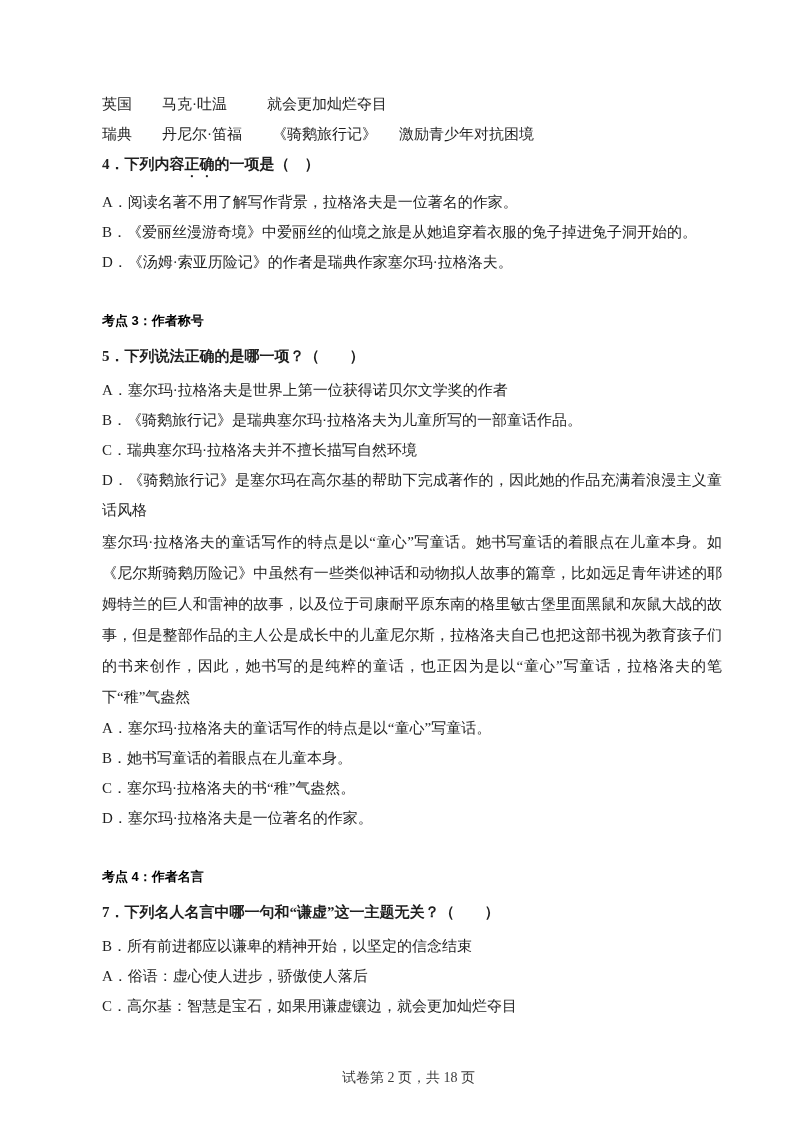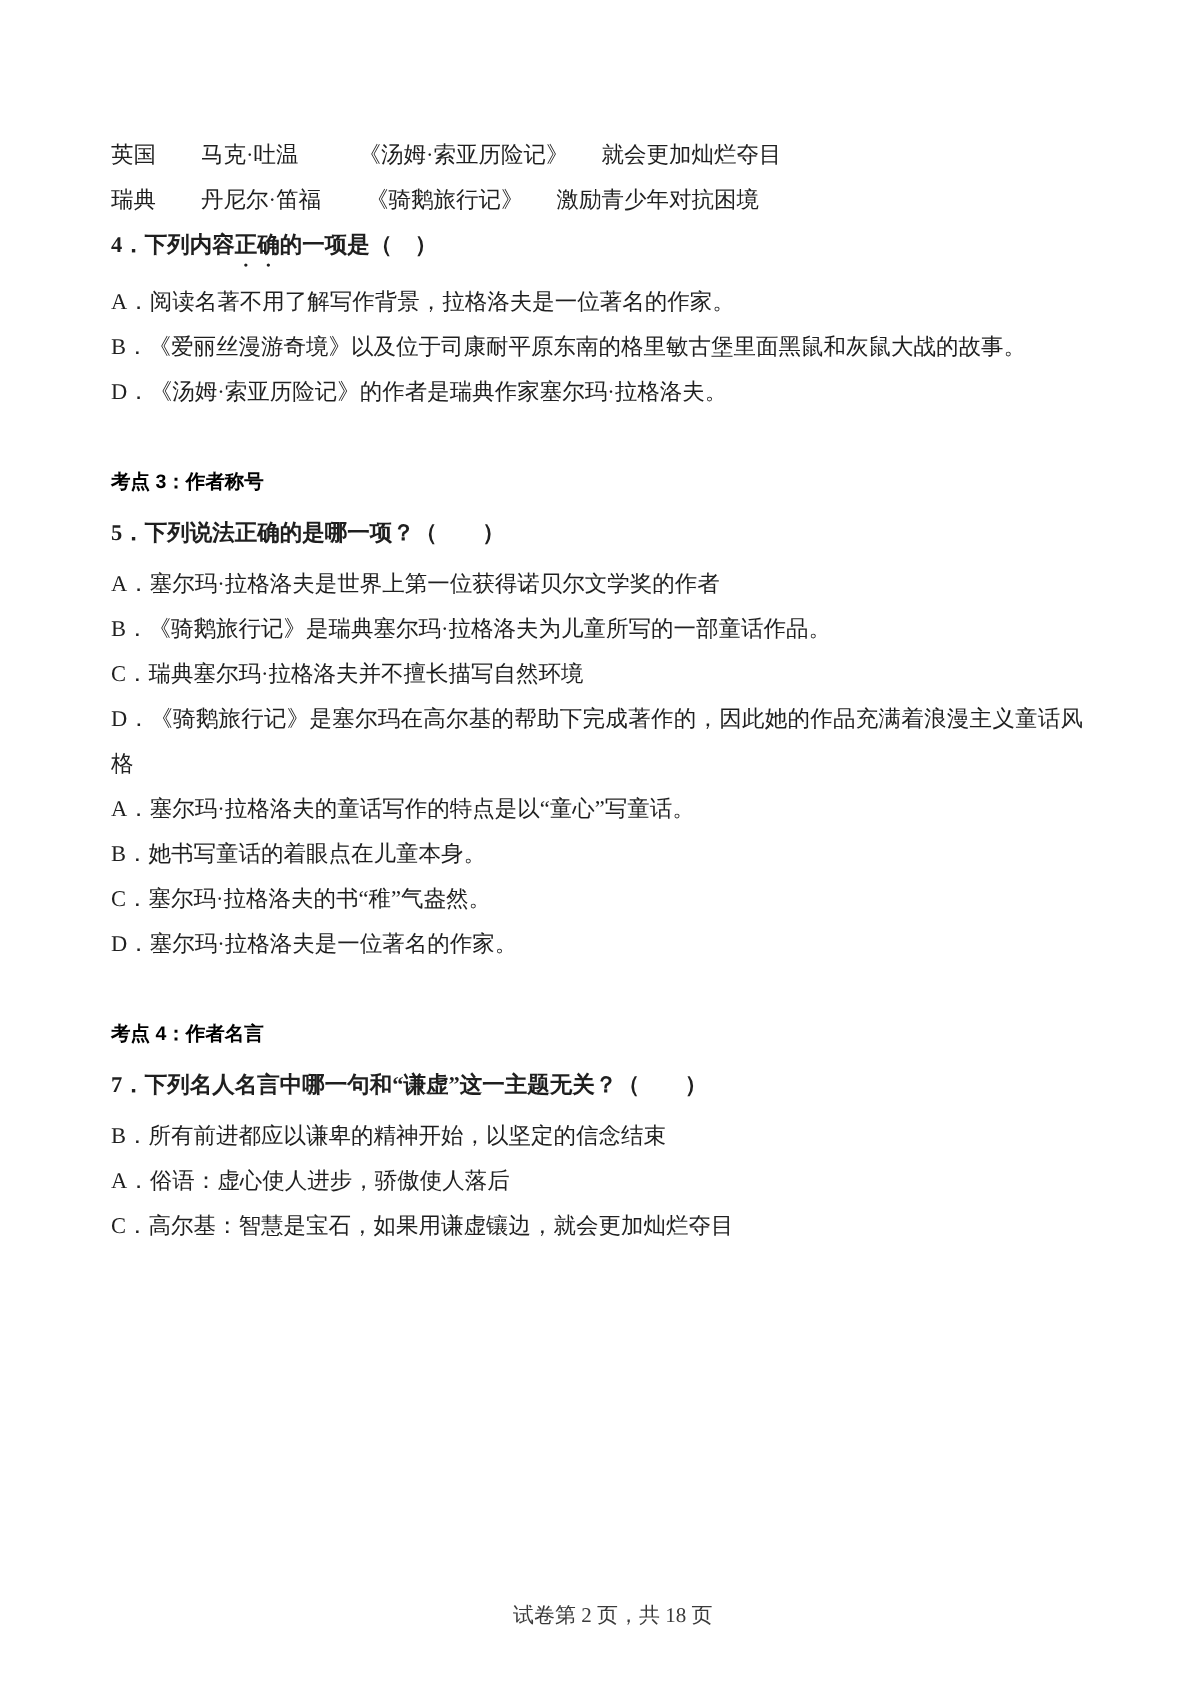--- a/index.html
+++ b/index.html
@@ -11,21 +11,21 @@
     position: relative;
     width: 793px;
     height: 1122px;
     background: #ffffff;
     overflow: hidden;
     font-family: "Liberation Serif", "DejaVu Serif", serif;
     color: #1f1f1f;
   }
   .content {
     box-sizing: border-box;
-    padding: 89px 71px 0 74px;
+    padding: 89px 71px 0 102px;
     font-size: 15px;
   }
   .intro-row { display: flex; line-height: 30px; }
   .intro-row .c0 { width: 30px; margin-right: 30px; flex: none; }
   .intro-row .c1 { margin-right: 30px; flex: none; min-width: 75px; }
   .intro-row .c2 { margin-right: 22px; flex: none; }
   .intro-row .c3 { flex: none; }
   .stem { line-height: 30px; font-weight: bold; }
   .options { margin: 0; }
   .options.gap-top { margin-top: 6px; }
@@ -66,54 +66,54 @@
 </style>
 </head>
 <body>
 
 <div class="page">
   <div class="content">
 
     <div class="intro-row">
       <span class="c0">英国</span>
       <span class="c1">马克·吐温</span>
-      <span class="c2">《汤姆·索亚历险记》</span>
       <span class="c3">就会更加灿烂夺目</span>
     </div>
     <div class="intro-row">
       <span class="c0">瑞典</span>
       <span class="c1">丹尼尔·笛福</span>
       <span class="c2">《骑鹅旅行记》</span>
       <span class="c3">激励青少年对抗困境</span>
     </div>
 
     <div class="q-block">
       <div class="stem">
         <span>4．下列内容</span><span class="emph">正确</span><span>的一项是（　）</span>
       </div>
       <div class="options gap-top">
         <div class="opt">A．阅读名著不用了解写作背景，拉格洛夫是一位著名的作家。</div>
-        <div class="opt">B．《爱丽丝漫游奇境》以及位于司康耐平原东南的格里敏古堡里面黑鼠和灰鼠大战的故事。</div>
+        <div class="opt">B．《爱丽丝漫游奇境》中爱丽丝的仙境之旅是从她追穿着衣服的兔子掉进兔子洞开始的。</div>
         <div class="opt">D．《汤姆·索亚历险记》的作者是瑞典作家塞尔玛·拉格洛夫。</div>
       </div>
     </div>
 
     <div class="section-heading">考点 3：作者称号</div>
 
     <div class="q-block">
       <div class="stem q5-stem">5．下列说法正确的是哪一项？（　　）</div>
       <div class="options">
         <div class="opt">A．塞尔玛·拉格洛夫是世界上第一位获得诺贝尔文学奖的作者</div>
         <div class="opt">B．《骑鹅旅行记》是瑞典塞尔玛·拉格洛夫为儿童所写的一部童话作品。</div>
         <div class="opt">C．瑞典塞尔玛·拉格洛夫并不擅长描写自然环境</div>
         <div class="opt">D．《骑鹅旅行记》是塞尔玛在高尔基的帮助下完成著作的，因此她的作品充满着浪漫主义童话风格</div>
       </div>
     </div>
 
     <div class="q-block">
+      <div class="passage">塞尔玛·拉格洛夫的童话写作的特点是以“童心”写童话。她书写童话的着眼点在儿童本身。如《尼尔斯骑鹅历险记》中虽然有一些类似神话和动物拟人故事的篇章，比如远足青年讲述的耶姆特兰的巨人和雷神的故事，以及位于司康耐平原东南的格里敏古堡里面黑鼠和灰鼠大战的故事，但是整部作品的主人公是成长中的儿童尼尔斯，拉格洛夫自己也把这部书视为教育孩子们的书来创作，因此，她书写的是纯粹的童话，也正因为是以“童心”写童话，拉格洛夫的笔下“稚”气盎然</div>
       <div class="options">
         <div class="opt">A．塞尔玛·拉格洛夫的童话写作的特点是以“童心”写童话。</div>
         <div class="opt">B．她书写童话的着眼点在儿童本身。</div>
         <div class="opt">C．塞尔玛·拉格洛夫的书“稚”气盎然。</div>
         <div class="opt">D．塞尔玛·拉格洛夫是一位著名的作家。</div>
       </div>
     </div>
 
     <div class="section-heading">考点 4：作者名言</div>
 

